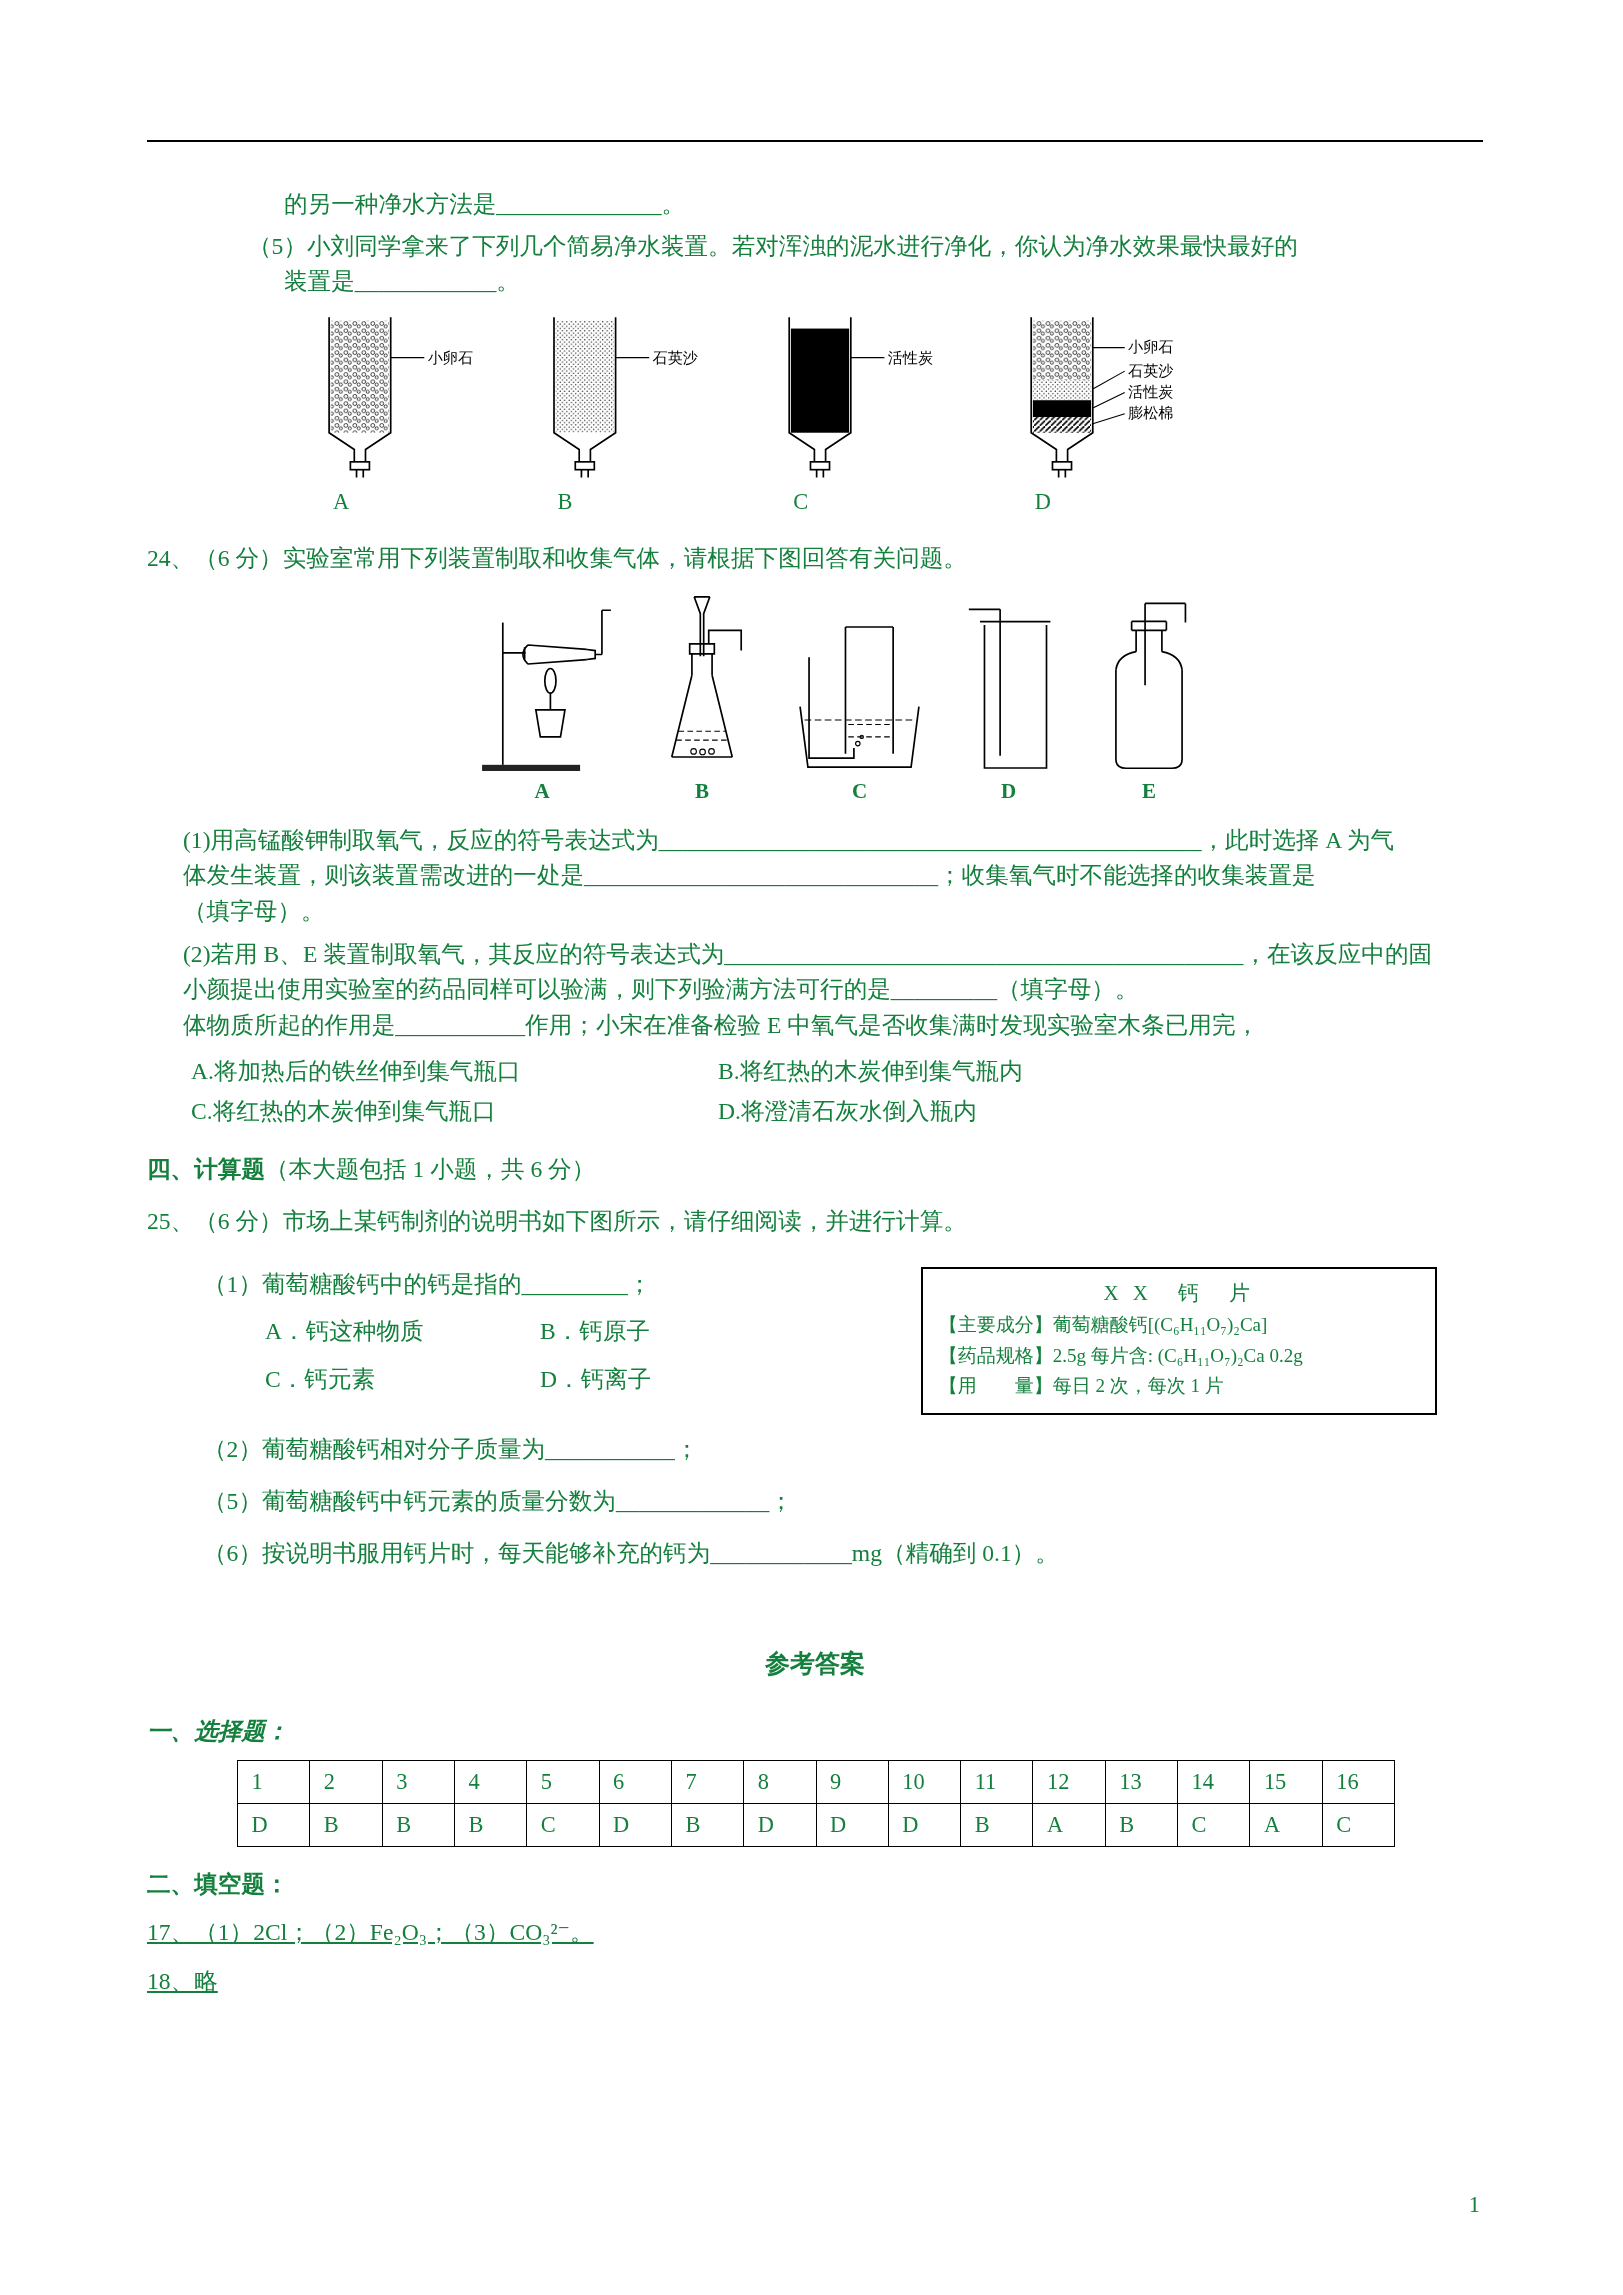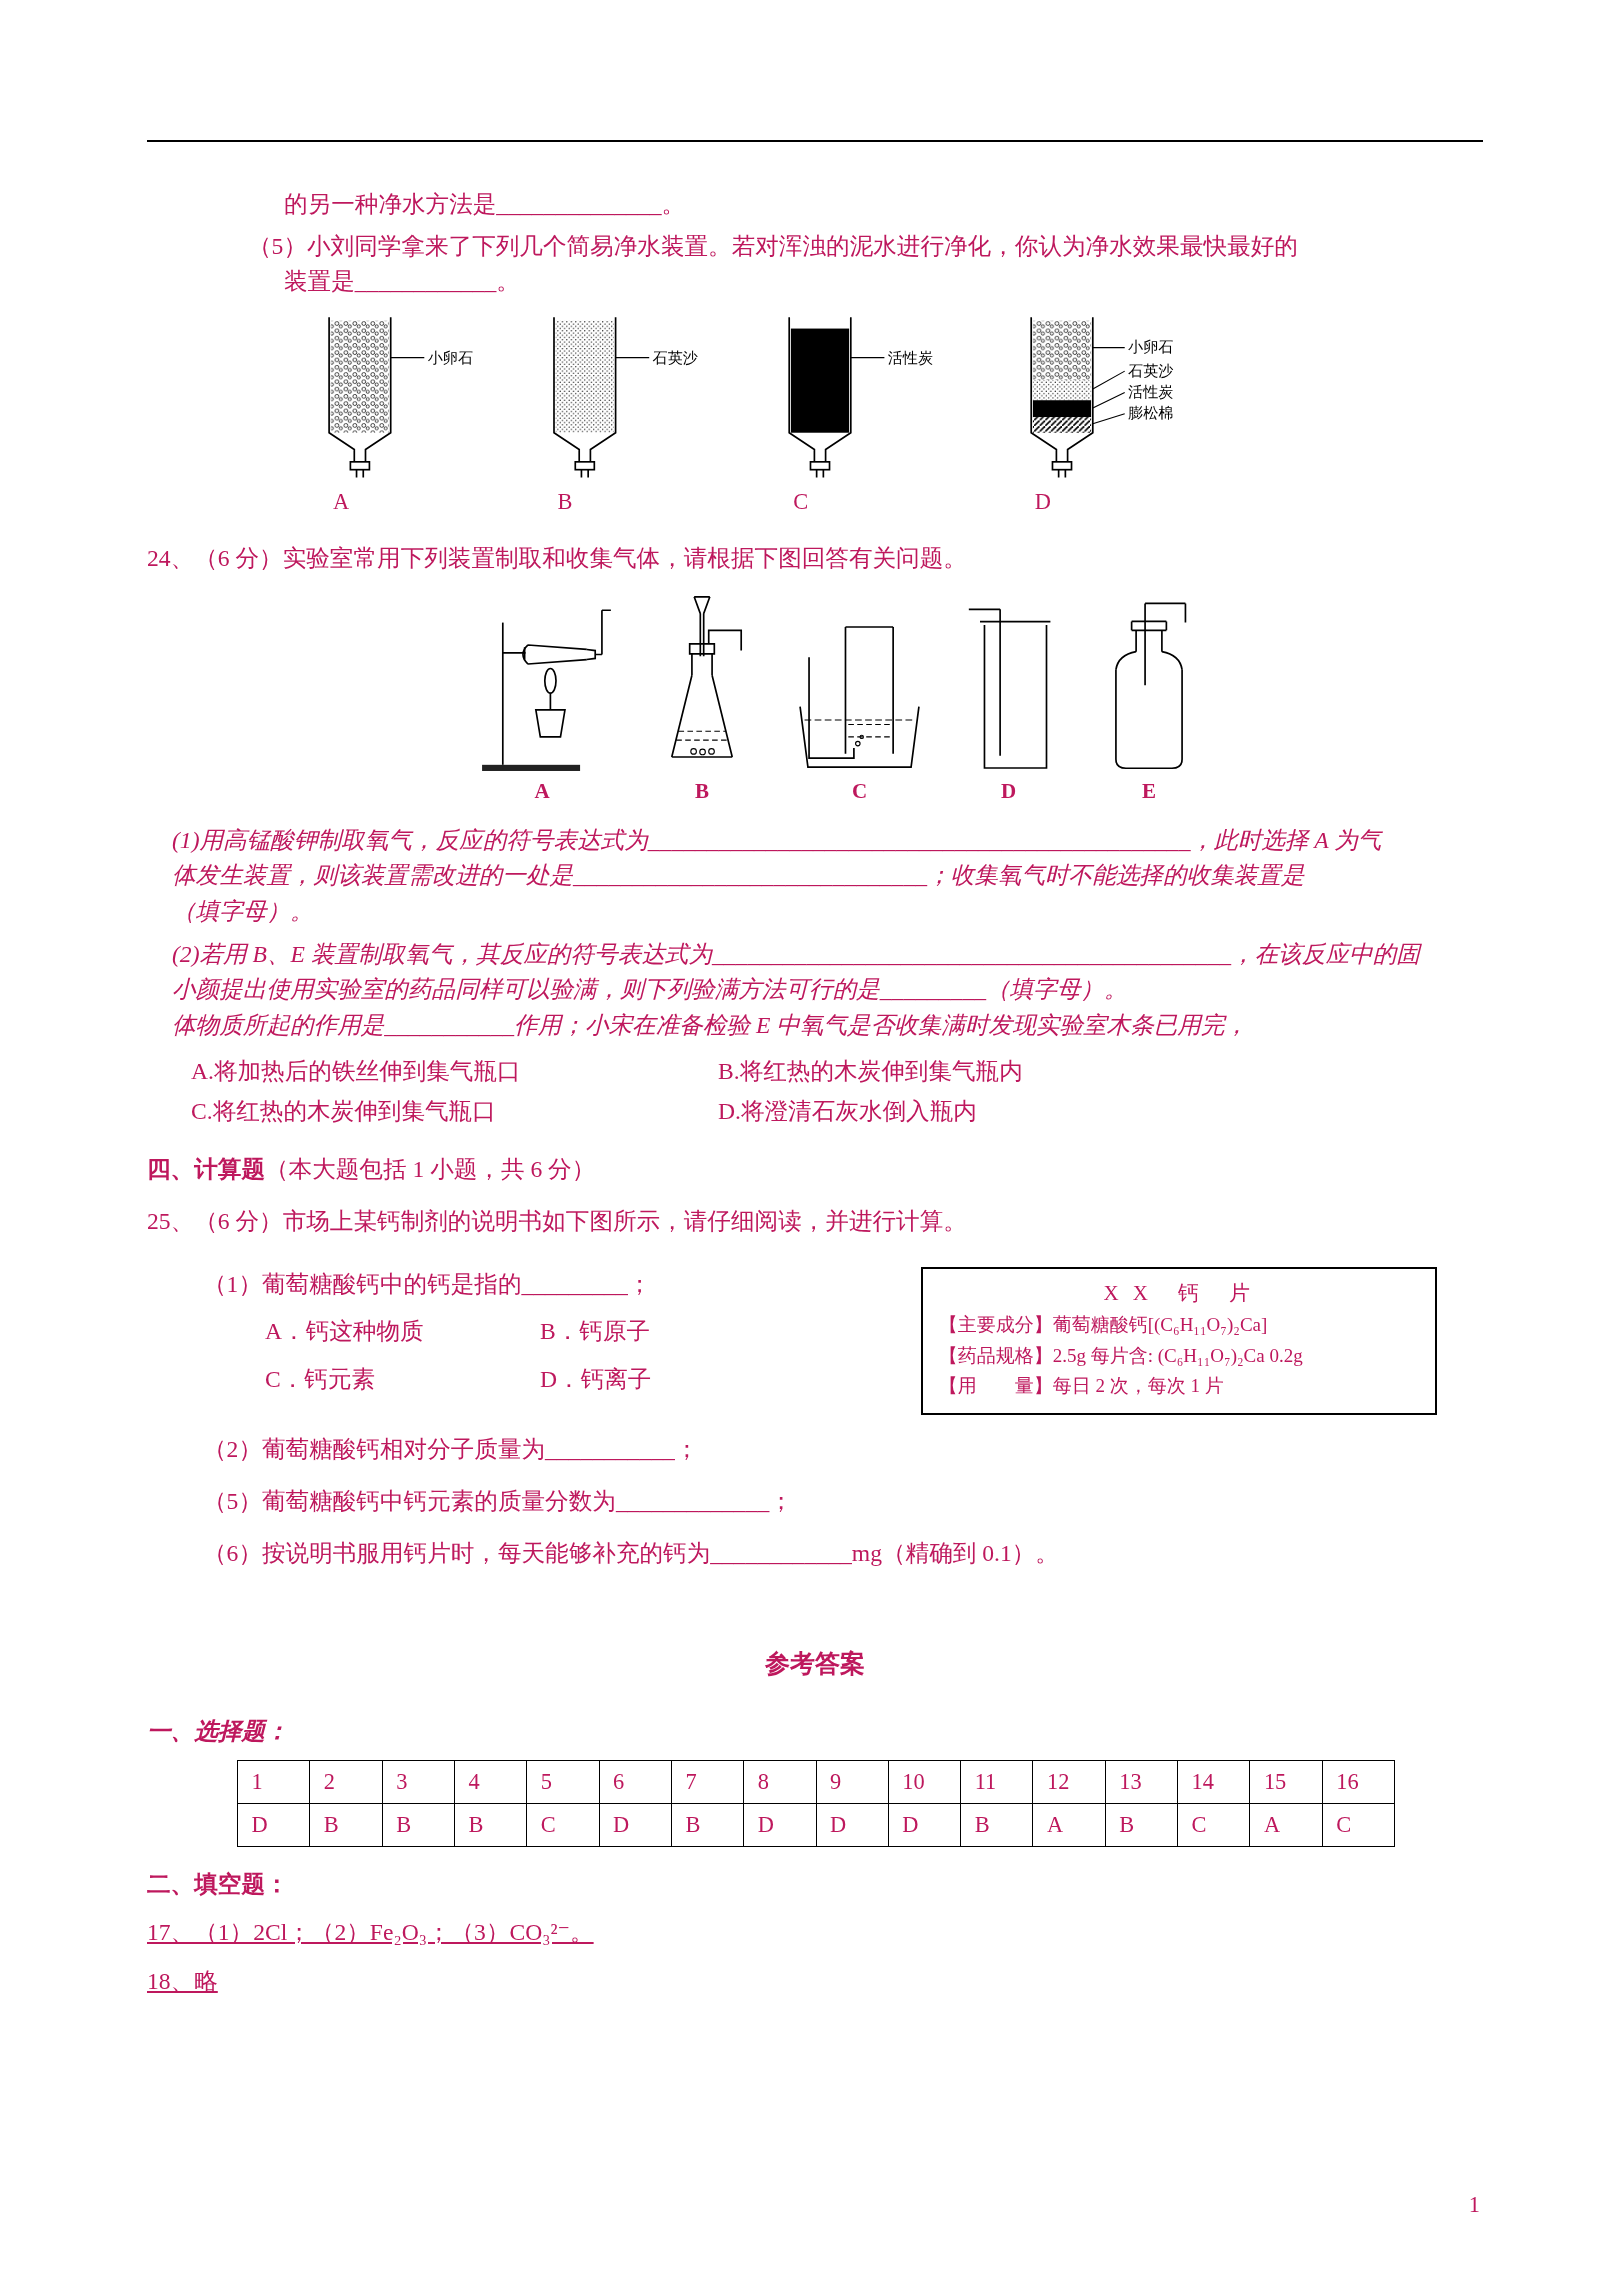--- a/index.html
+++ b/index.html
@@ -2,21 +2,21 @@
 <html style="font-size:9px"><head>
 <meta charset="utf-8">
 <style>
   html,body{margin:0;padding:0;background:#ffffff;}
   .page{
     position:relative;
     width:1623px;height:2295px;
     box-sizing:border-box;
     padding:140px 140px 0 147px;
     background:#ffffff;
-    color:#be185d;
+    color:#15803d;
     font-family:"Liberation Serif","DejaVu Serif",serif;
     font-size:23.6px;
     line-height:1.5;
     overflow:hidden;
   }
   .top-rule{border-bottom:2.2px solid #000;margin:0 0 45px 0;}
   .line{white-space:nowrap;}
   .ind-a{margin-left:137px;}
   .ind-b{margin-left:101px;margin-top:6.7px;}
   .ind-i{margin-left:56px;}
@@ -26,21 +26,21 @@
   
   .devices-row{display:flex;gap:5.6px;margin:14.6px 0 0 151px;}
   .device-cell{display:flex;flex-direction:column;}
   .device-letter{padding-left:35px;font-size:22.4px;margin-top:2.2px;}
 
   
   .apparatus-row{display:flex;gap:34px;align-items:flex-end;margin:13.5px 0 0 325px;}
   .app-cell{display:flex;flex-direction:column;align-items:center;}
   .app-letter{font-size:21px;font-weight:bold;margin-top:1.1px;}
 
-  .para{margin-left:25px;margin-top:15.7px;font-style:italic;}
+  .para{margin-left:36px;margin-top:15.7px;}
   .para .line{white-space:normal;}
   .opt-pair{display:flex;margin-left:44px;margin-top:4.5px;}
   .opt-pair .opt-first{display:inline-block;width:527px;}
   .sec-line{margin-top:22.4px;}
 
   
   .q25-row{display:flex;justify-content:flex-start;margin-top:27px;align-items:flex-start;}
   .q25-left{width:774px;}
   .q25-left .choice-row{display:flex;margin:12.3px 0 0 118px;}
   .q25-left .choice-row .opt-first{display:inline-block;width:275px;}

